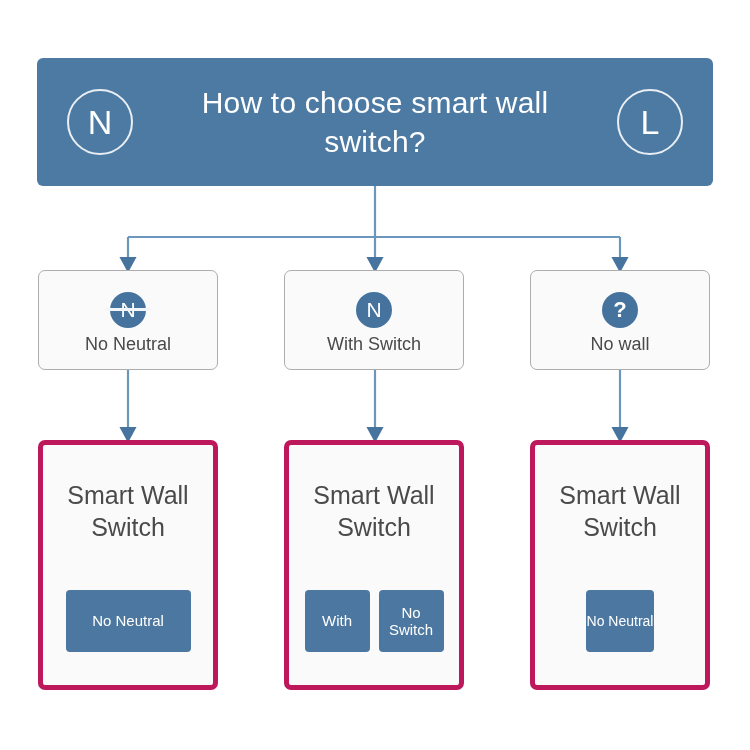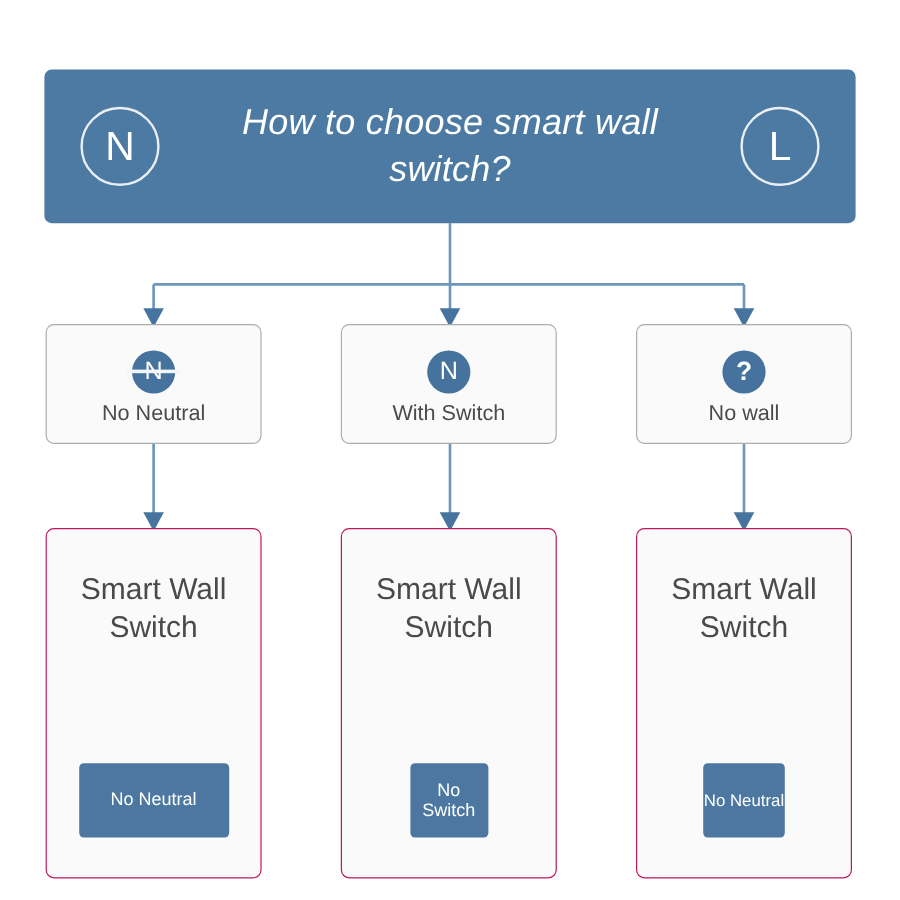--- a/index.html
+++ b/index.html
@@ -62,21 +62,20 @@
   }
   .hdr-title {
     flex: 1 1 auto;
     text-align: center;
     color: #ffffff;
     font-size: 30px;
     line-height: 1.3;
     padding: 0 18px;
     font-weight: 400;
     letter-spacing: 0.2px;
-    font-style: italic;
   }
 
   
   .option-card {
     position: absolute;
     top: 270px;
     width: 180px;
     height: 100px;
     background: #fafafa;
     border: 1px solid #adadad;
@@ -122,23 +121,23 @@
     color: #4a4a4a;
     font-size: 18px;
     line-height: 1;
   }
 
   
   .result-card {
     position: absolute;
     top: 440px;
     width: 180px;
-    height: 292px;
+    height: 250px;
     background: #fafafa;
-    border: 1px solid #be185d;
+    border: 5px solid #be185d;
     border-radius: 7px;
     box-sizing: border-box;
   }
   .result-card.col0 { left: 38px; }
   .result-card.col1 { left: 284px; }
   .result-card.col2 { left: 530px; }
 
   .result-title {
     position: absolute;
     left: 0;
@@ -237,20 +236,21 @@
   <div class="result-card col0">
     <div class="result-title">Smart Wall Switch</div>
     <div class="btn-row">
       <button class="sw-btn wide">No Neutral</button>
     </div>
   </div>
 
   <div class="result-card col1">
     <div class="result-title">Smart Wall Switch</div>
     <div class="btn-row">
+      <button class="sw-btn half">With</button>
       <button class="sw-btn half">No Switch</button>
     </div>
   </div>
 
   <div class="result-card col2">
     <div class="result-title">Smart Wall Switch</div>
     <div class="btn-row">
       <button class="sw-btn small">No Neutral</button>
     </div>
   </div>

